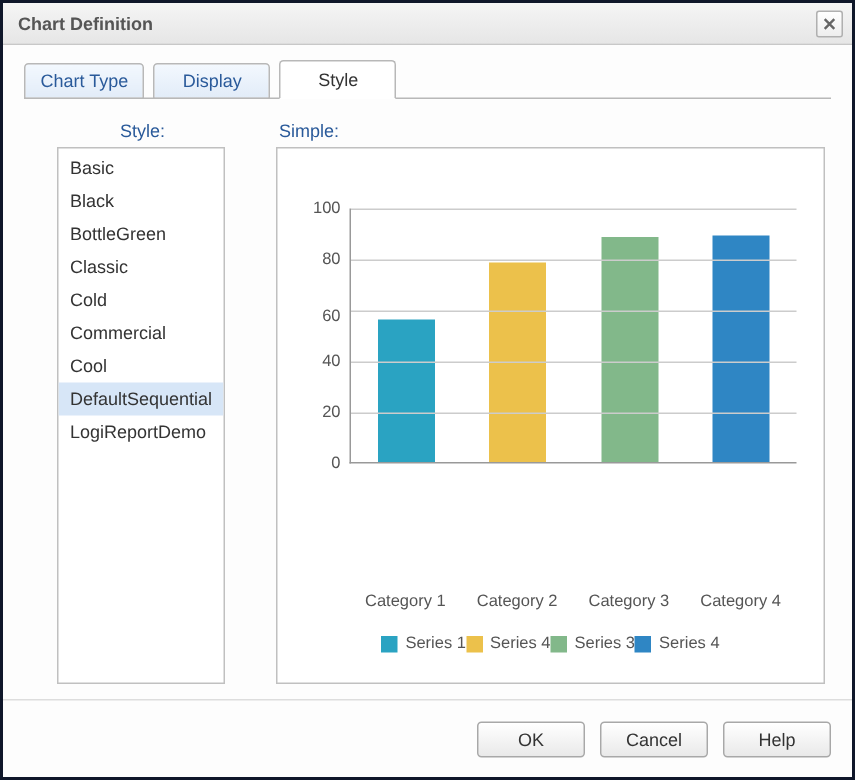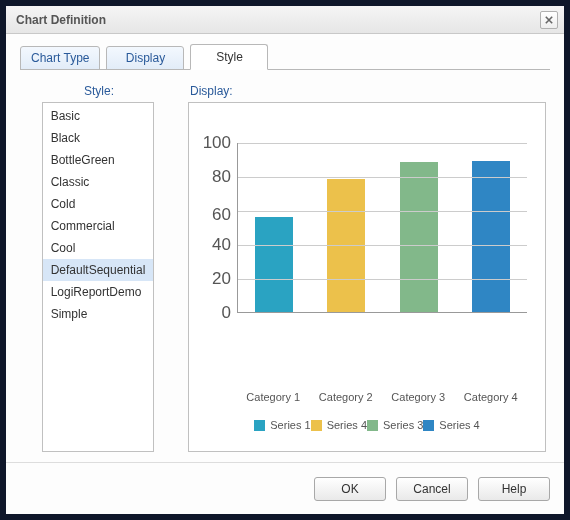--- a/index.html
+++ b/index.html
@@ -6,21 +6,21 @@
   html, body {
     margin: 0; padding: 0;
     width: 570px; height: 520px;
     font-family: Arial, Helvetica, sans-serif;
     font-size: 12px;
     background: #fff;
     color: #333;
   }
   .dialog {
     width: 570px; height: 520px;
-    border: 6px solid #0f172a;
+    border: 2px solid #0f172a;
     background: #fdfdfd;
     display: flex;
     flex-direction: column;
   }
   .titlebar {
     height: 28px;
     background: linear-gradient(to bottom, #f5f5f5, #e6e6e6);
     border-bottom: 1px solid #c8c8c8;
     display: flex;
     align-items: center;
@@ -137,21 +137,21 @@
   }
   .y-axis {
     width: 30px;
     position: relative;
     height: 170px;
   }
   .y-tick {
     position: absolute;
     right: 6px;
     transform: translateY(-50%);
-    font-size: 17px;
+    font-size: 11px;
     color: #555;
   }
   .plot {
     flex: 1;
     position: relative;
     height: 170px;
     border-left: 1px solid #999;
     border-bottom: 1px solid #999;
   }
   .grid-line {
@@ -243,26 +243,25 @@
         <div class="style-list" id="style-list">
             <div class="style-item">Basic</div>
             <div class="style-item">Black</div>
             <div class="style-item">BottleGreen</div>
             <div class="style-item">Classic</div>
             <div class="style-item">Cold</div>
             <div class="style-item">Commercial</div>
             <div class="style-item">Cool</div>
             <div class="style-item selected">DefaultSequential</div>
             <div class="style-item">LogiReportDemo</div>
-            <div class="style-item">Simple</div>
           </div>
       </div>
 
       <div class="preview-side">
-        <div class="preview-label">Display:</div>
+        <div class="preview-label">Simple:</div>
         <div class="preview-box">
           <div class="chart-area">
             <div class="y-axis" id="y-axis">
                 <div class="y-tick" style="top: 170px;">0</div>
                 <div class="y-tick" style="top: 136px;">20</div>
                 <div class="y-tick" style="top: 102px;">40</div>
                 <div class="y-tick" style="top: 72px;">60</div>
                 <div class="y-tick" style="top: 34px;">80</div>
                 <div class="y-tick" style="top: 0px;">100</div>
               </div>

